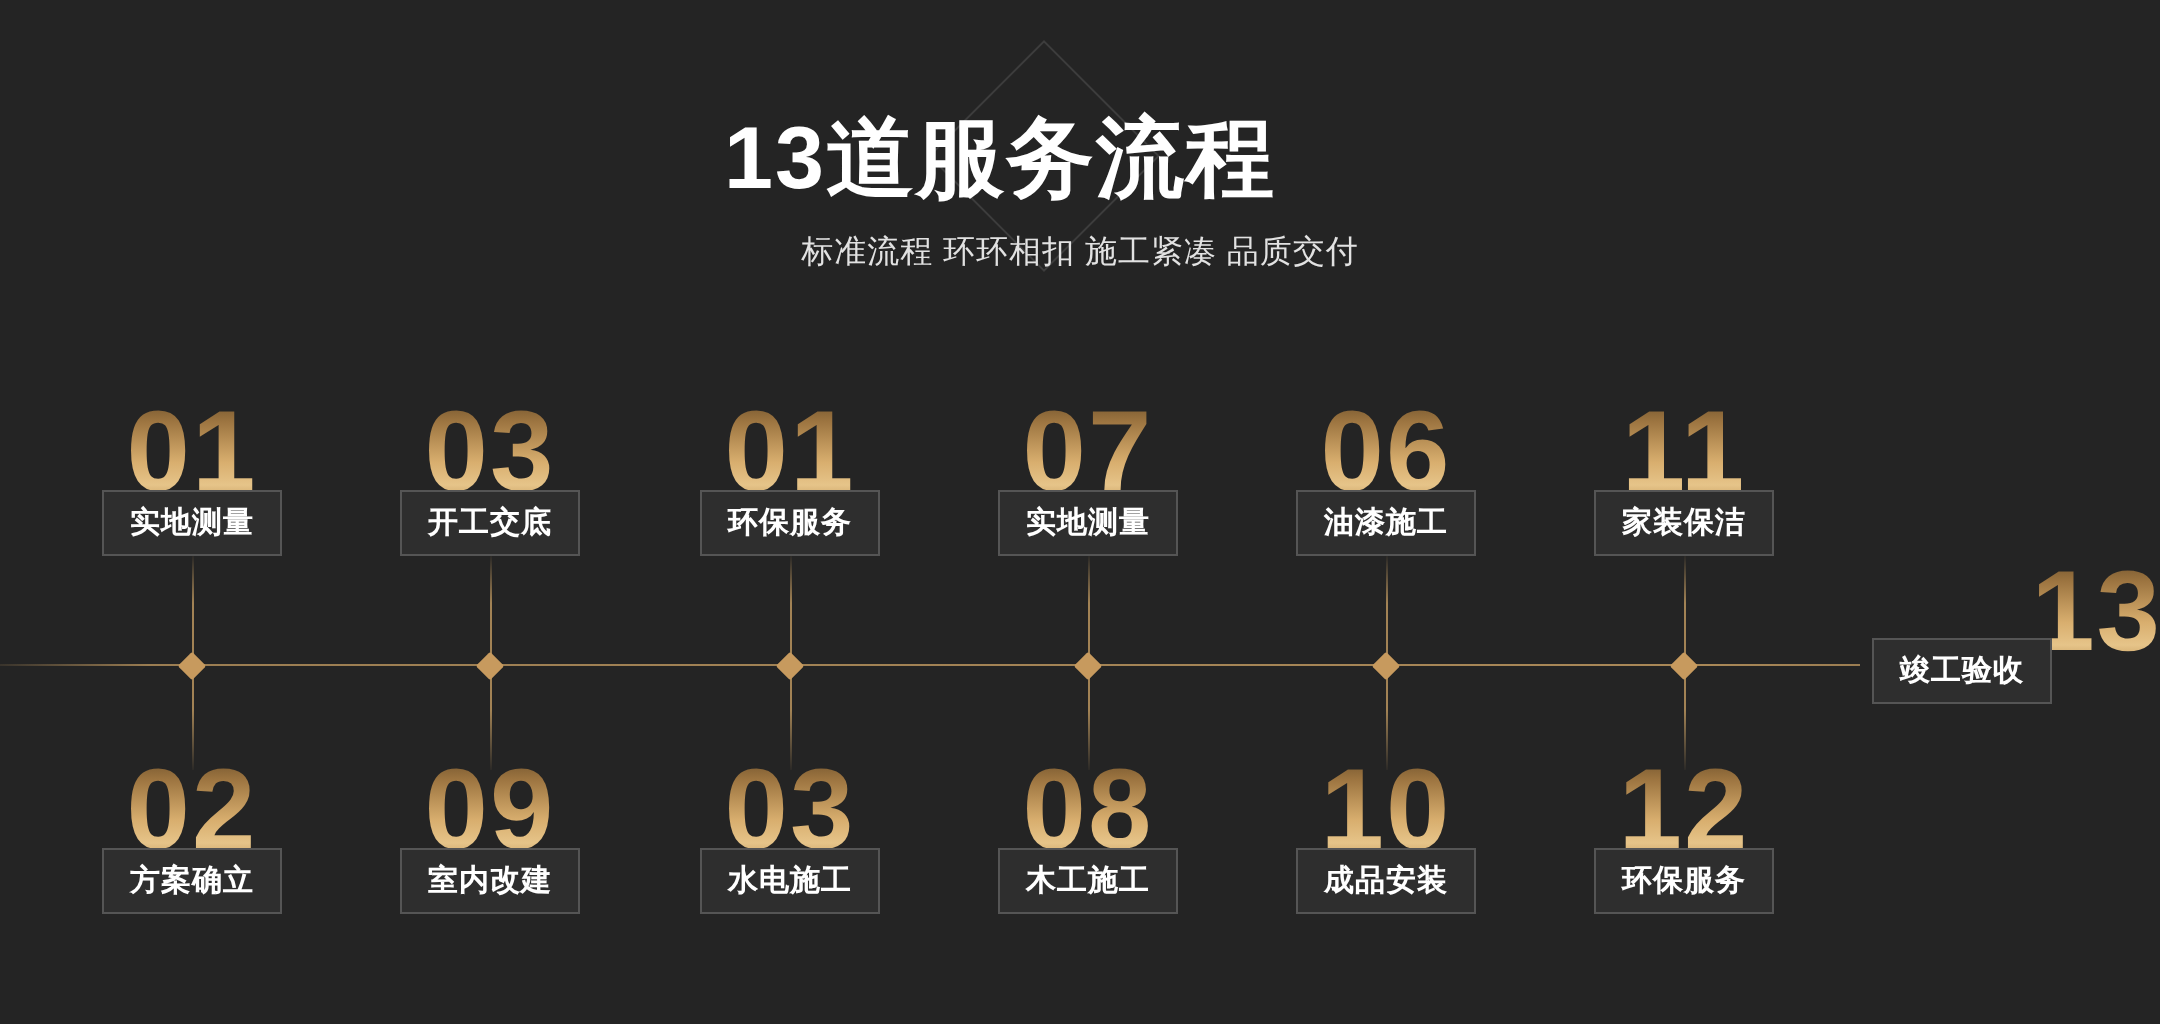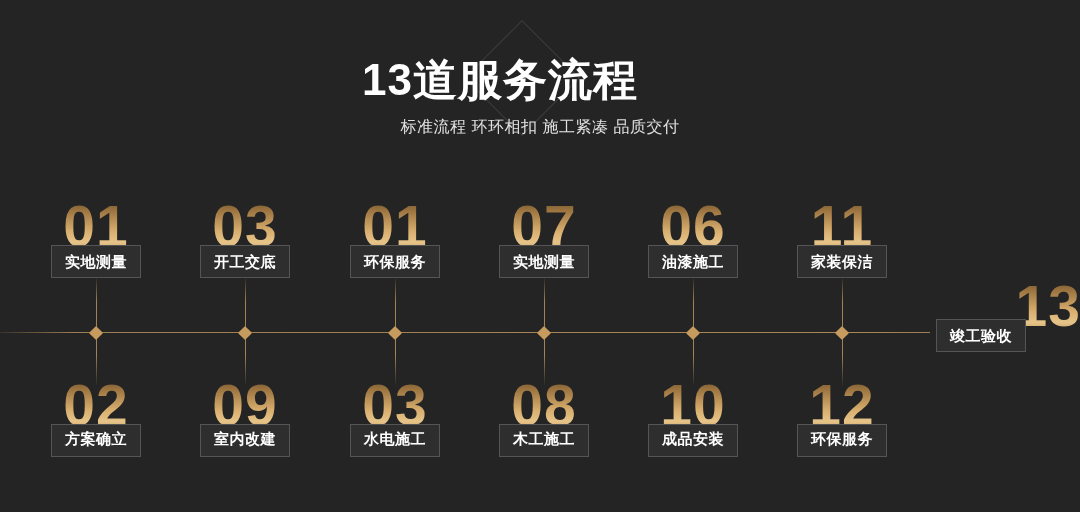--- a/index.html
+++ b/index.html
@@ -135,21 +135,21 @@
     color: #ffffff;
     font-size: 15px;
     font-weight: bold;
     line-height: 31px;
     white-space: nowrap;
     text-align: center;
     transform: translateX(-50%);
     letter-spacing: 0.5px;
   }
   .chip.top    { top: 245px; }
-  .chip.bottom { top: 424px; font-family: Liberation Mono, monospace; }
+  .chip.bottom { top: 424px; }
 
   
   .final {
     position: absolute;
     left: 981px;
     top: 0;
   }
   .final .num {
     position: absolute;
     top: 278px;

